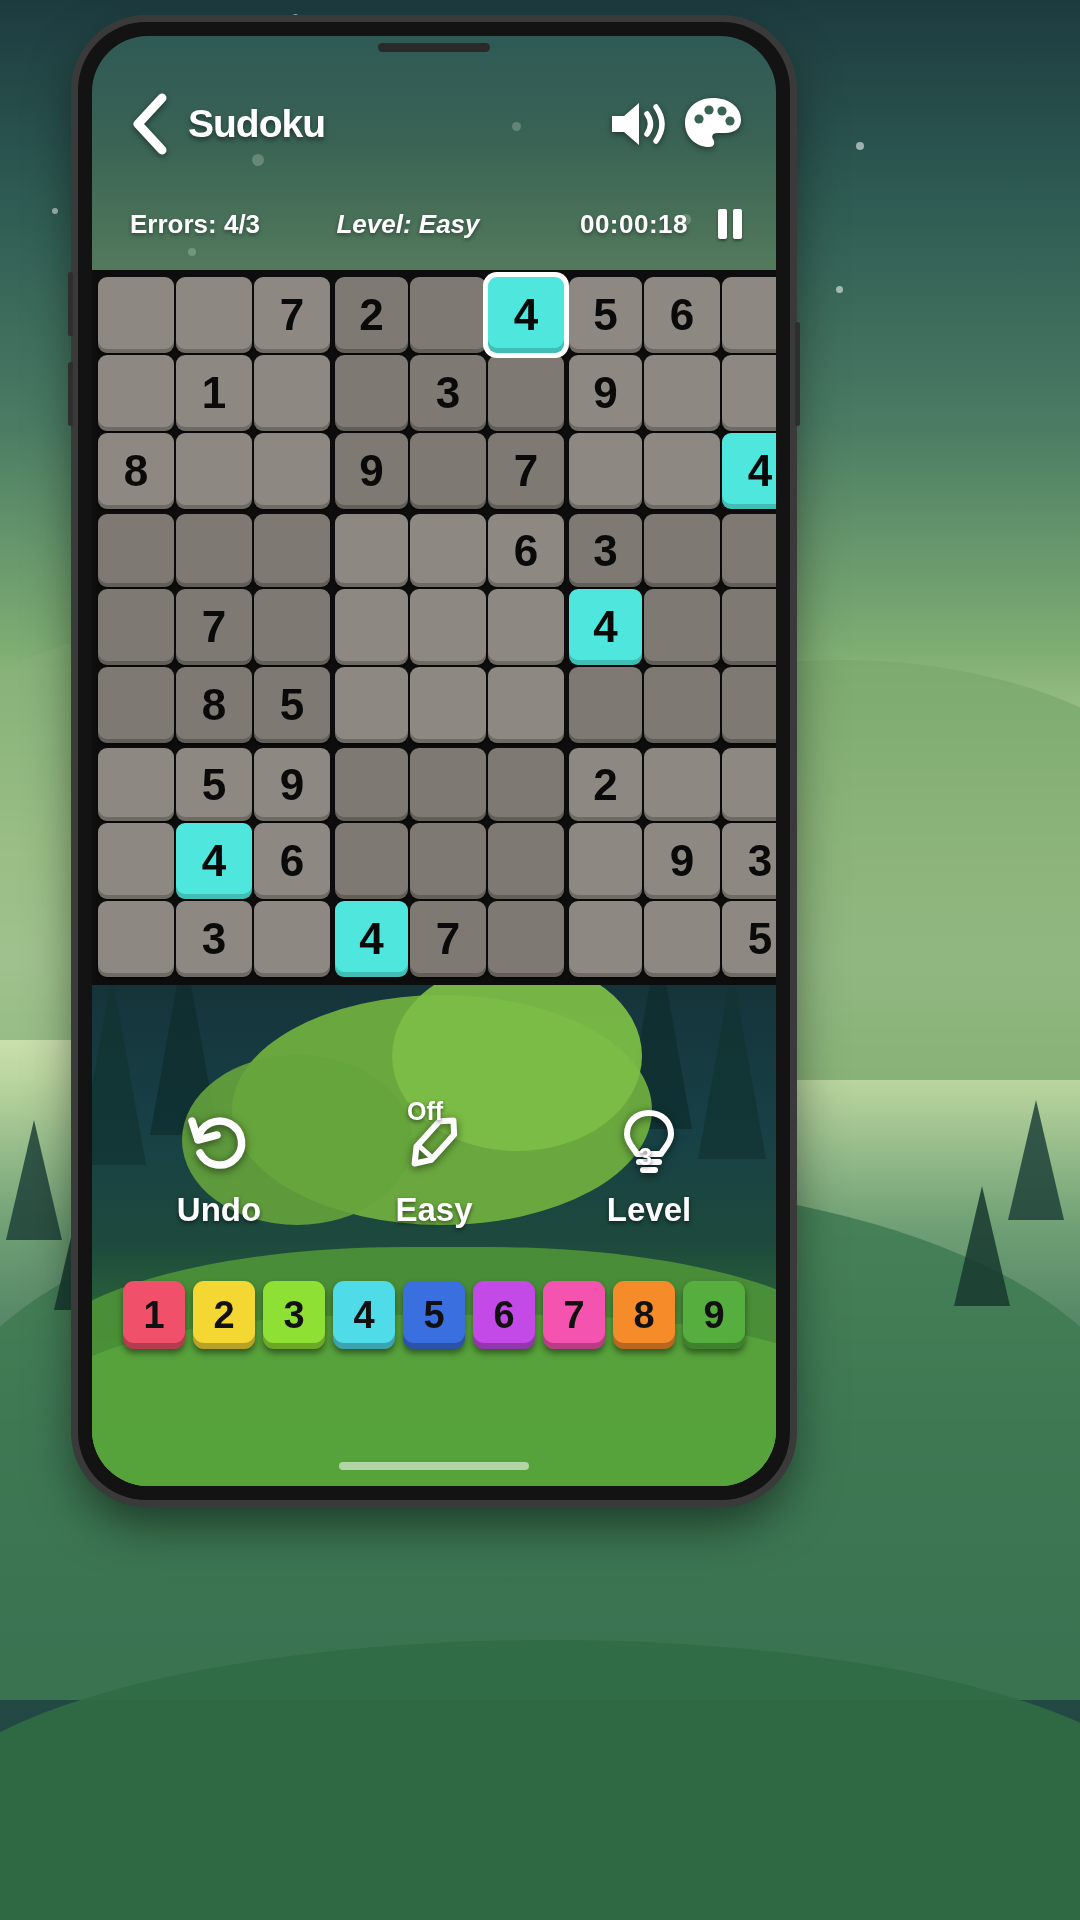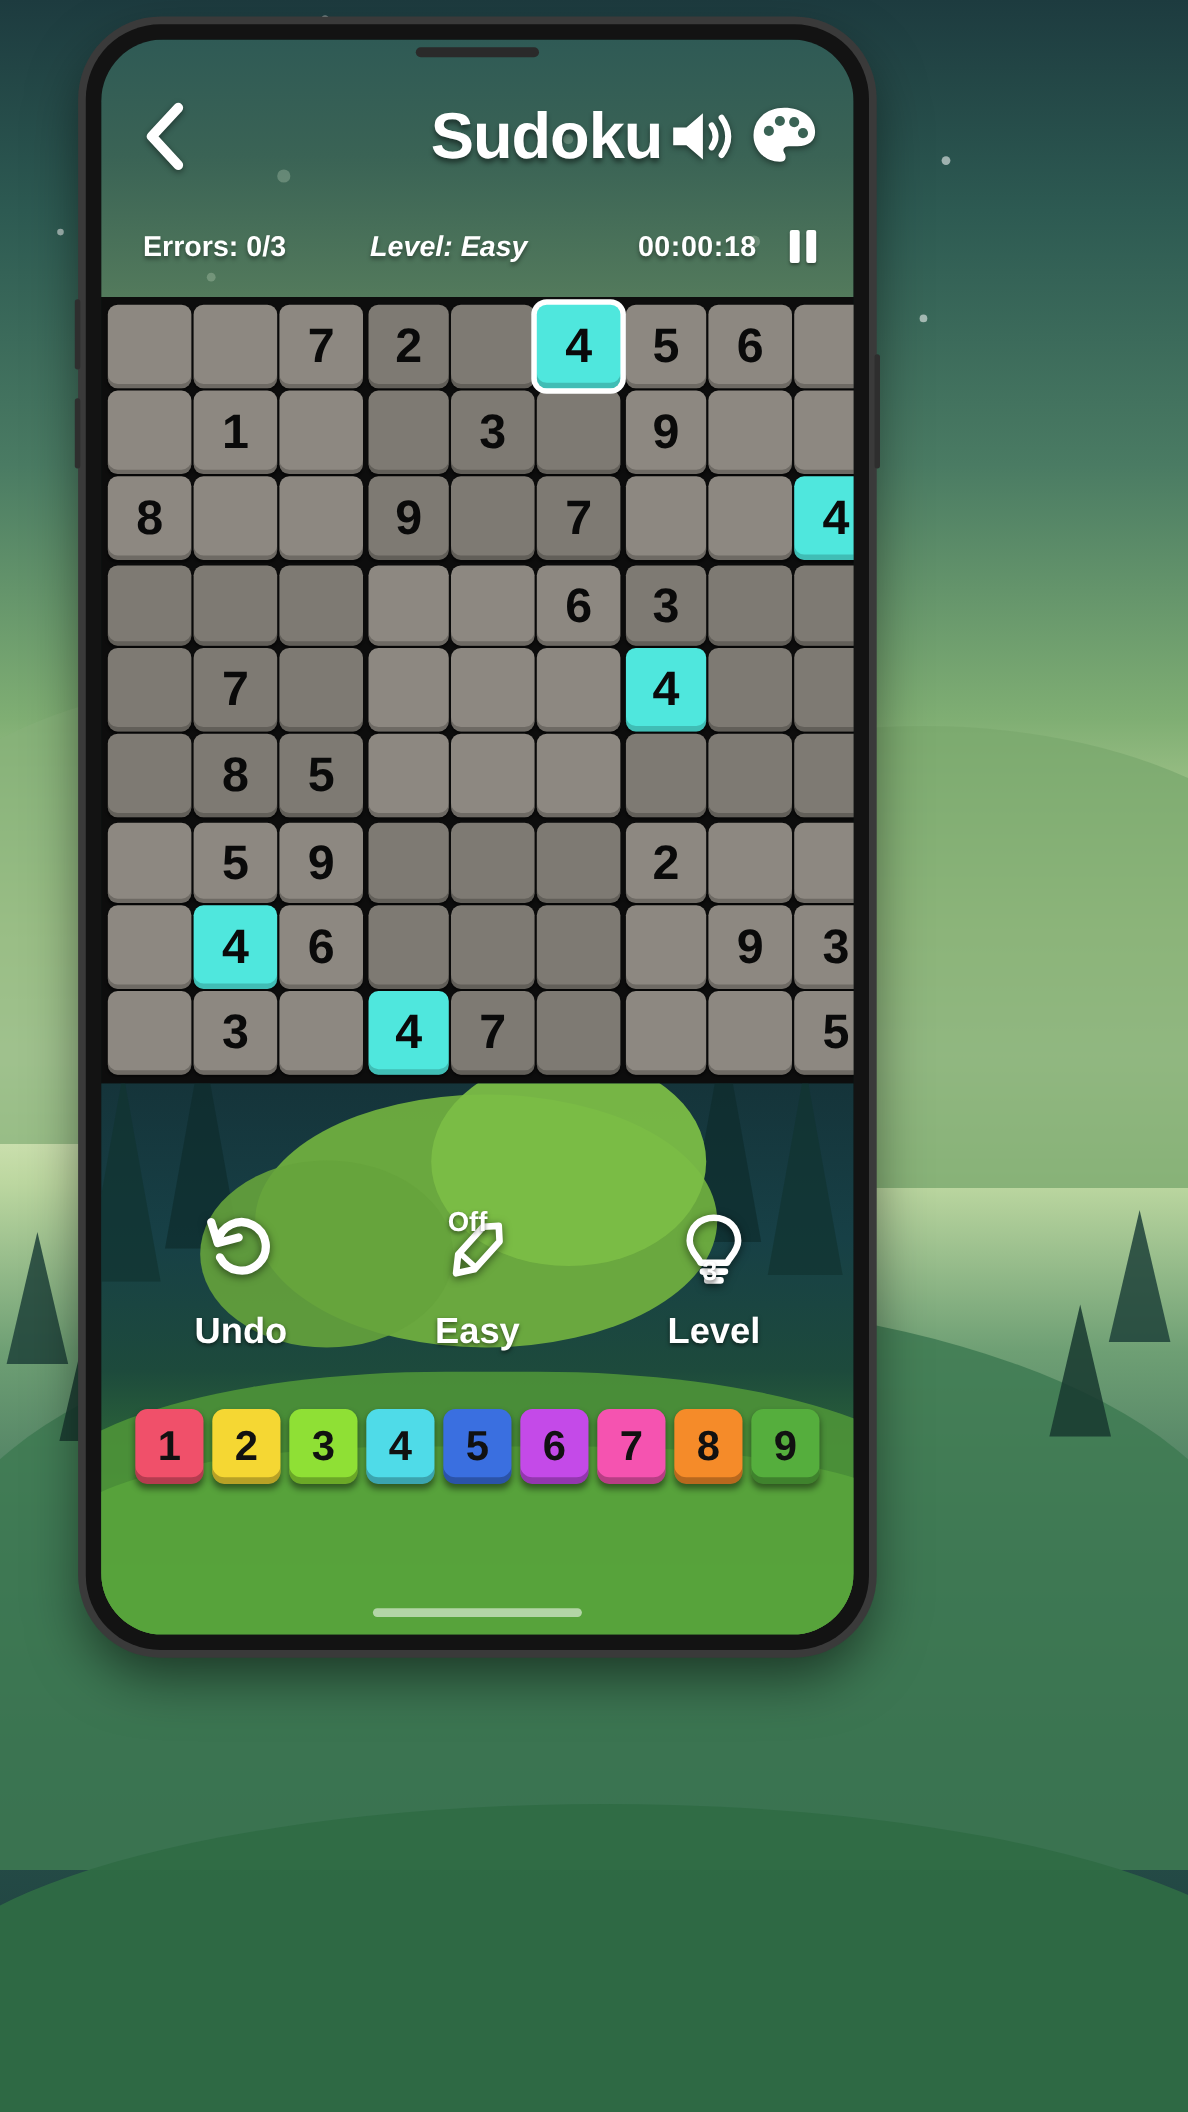--- a/index.html
+++ b/index.html
@@ -76,23 +76,23 @@
   }
   #back-btn {
     width: 62px; height: 62px;
     display: flex; align-items: center; justify-content: center;
     flex: 0 0 auto;
     cursor: pointer;
   }
   #back-btn svg { filter: drop-shadow(0 2px 3px rgba(0,0,0,.45)); }
   #title {
     flex: 1 1 auto;
-    text-align: right;
+    text-align: left;
     color: #ffffff;
-    font-size: 59px;
+    font-size: 39px;
     font-weight: bold;
     letter-spacing: -1px;
     text-shadow: 0 3px 5px rgba(0,0,0,.45);
     margin-left: 8px;
   }
   .hdr-icon {
     width: 74px; height: 62px;
     display: flex; align-items: center; justify-content: center;
     flex: 0 0 auto; cursor: pointer;
   }
@@ -178,21 +178,21 @@
     display: flex;
     padding: 118px 52px 0 52px;
     justify-content: space-between;
   }
   .tool {
     display: flex; flex-direction: column; align-items: center;
     cursor: pointer; width: 150px;
     position: relative;
   }
   .tool .glyph {
-    height: 72px; display: flex; align-items: flex-start; justify-content: center;
+    height: 72px; display: flex; align-items: flex-end; justify-content: center;
     position: relative;
   }
   .tool .glyph svg { filter: drop-shadow(0 2px 4px rgba(0,0,0,.55)); }
   .tool .tl {
     margin-top: 16px;
     color: #fff; font-size: 33px; font-weight: bold;
     text-shadow: 0 2px 4px rgba(0,0,0,.55);
   }
   #notes-state {
     position: absolute; top: -6px; left: 6px;
@@ -281,21 +281,21 @@
                        C29 41 31 38 35 38 L43 38 C53 38 59 33 59 25 C59 12 47 3 31 3 Z" fill="#ffffff"></path>
               <circle cx="17" cy="24" r="4.6" fill="#3a6355"></circle>
               <circle cx="27" cy="15" r="4.6" fill="#3a6355"></circle>
               <circle cx="40" cy="16" r="4.6" fill="#3a6355"></circle>
               <circle cx="48" cy="26" r="4.6" fill="#3a6355"></circle>
             </svg>
           </div>
         </div>
 
         <div id="statusbar">
-          <div id="errors-text">Errors: 0/3</div>
+          <div id="errors-text">Errors: 4/3</div>
           <div id="level-text">Level: Easy</div>
           <div id="timer-text">00:00:18</div>
           <div id="pause-btn">
             <i></i>
             <i></i>
           </div>
         </div>
       </div>
 
       <div id="board-wrap">

